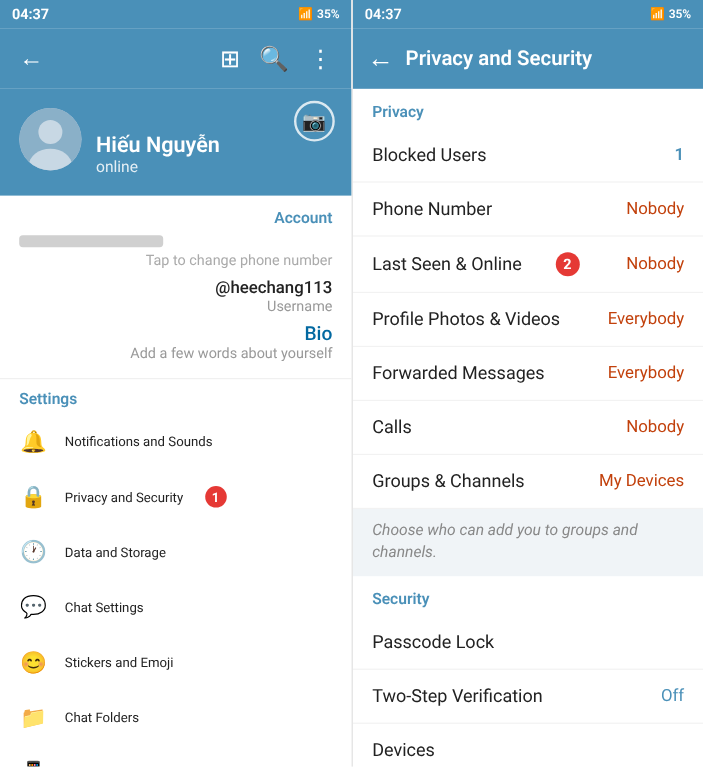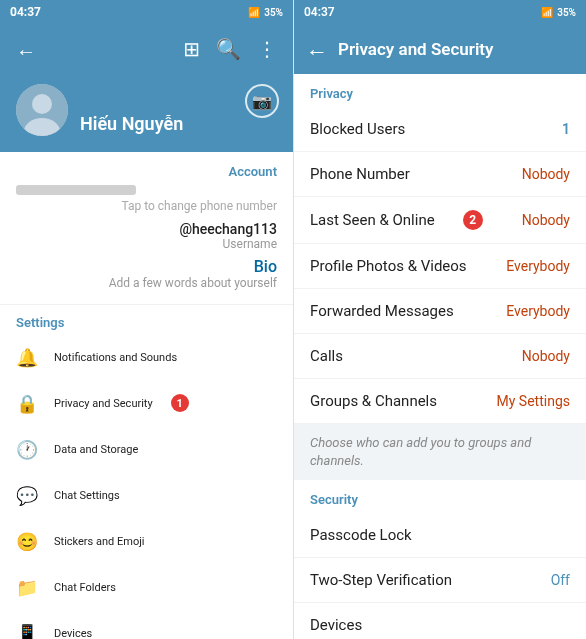--- a/index.html
+++ b/index.html
@@ -332,20 +332,21 @@
     <div class="profile-row">
       <div class="avatar">
         <svg viewBox="0 0 52 52" xmlns="http://www.w3.org/2000/svg">
           <circle cx="26" cy="26" r="26" fill="#8ab0c8"></circle>
           <circle cx="26" cy="20" r="10" fill="#c8d8e4"></circle>
           <ellipse cx="26" cy="48" rx="18" ry="14" fill="#c8d8e4"></ellipse>
         </svg>
       </div>
       <div class="profile-info">
         <div class="profile-name">Hiếu Nguyễn</div>
+        <div class="profile-status">online</div>
       </div>
     </div>
     <div class="camera-btn">📷</div>
   </div>
 
   <div class="account-section">
     <div class="section-label">Account</div>
     <div class="phone-blur"></div>
     <div class="tap-hint">Tap to change phone number</div>
     <div class="username-val">@heechang113</div>
@@ -442,21 +443,21 @@
       <span class="right-item-value val-blue">Everybody</span>
     </div>
 
     <div class="right-menu-item">
       <span class="right-item-text">Calls</span>
       <span class="right-item-value val-blue">Nobody</span>
     </div>
 
     <div class="right-menu-item">
       <span class="right-item-text">Groups &amp; Channels</span>
-      <span class="right-item-value val-blue">My Settings</span>
+      <span class="right-item-value val-blue">My Devices</span>
     </div>
 
     <div class="hint-box">
       <span>Choose who can add you to groups and channels.</span>
     </div>
 
     <div class="privacy-group-label">Security</div>
 
     <div class="right-menu-item">
       <span class="right-item-text">Passcode Lock</span>

